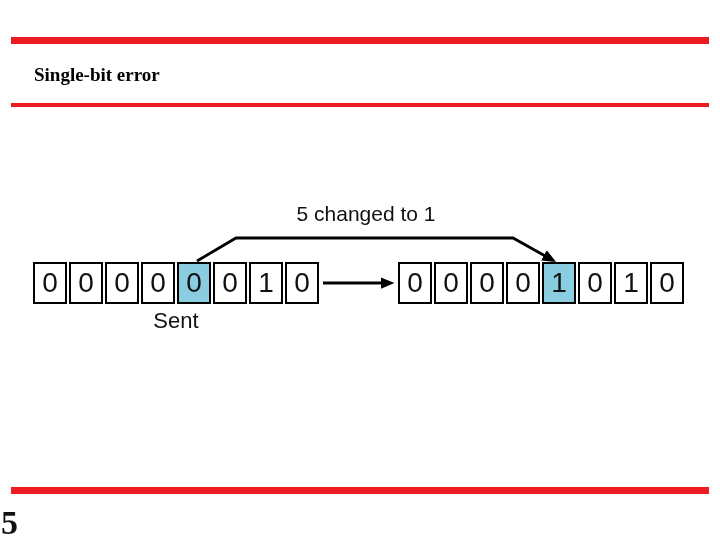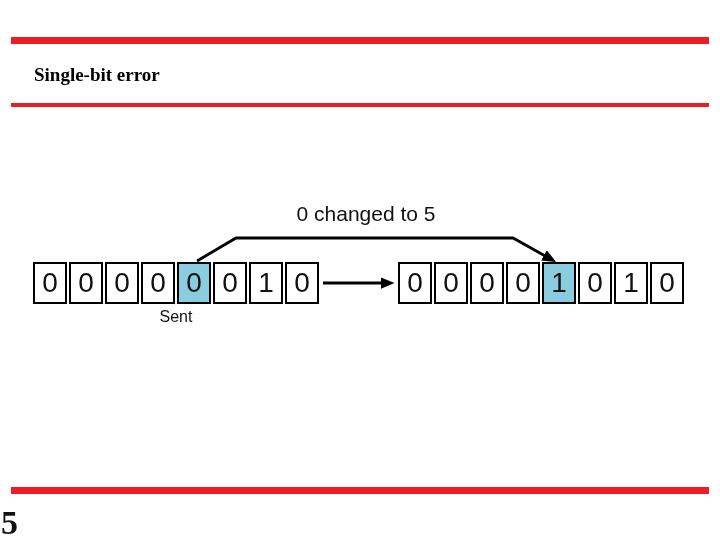--- a/index.html
+++ b/index.html
@@ -53,21 +53,21 @@
     box-sizing:content-box;
     width:30px;height:38px;
     border:2px solid #000;
     background:#fff;
     display:flex;align-items:center;justify-content:center;
     font-size:28px;line-height:1;color:#111;
   }
   .cell.highlight{background:var(--highlight-cyan,#8BCDE0);}
   .block-label{
     margin-top:4px;width:100%;
-    text-align:center;font-size:16px;color:#111;
+    text-align:center;font-size:22px;color:#111;
   }
 
   .page-number{
     position:absolute;left:1px;top:504px;
     font-family:"Liberation Serif","DejaVu Serif",serif;
     font-weight:bold;font-size:34px;color:#111;
   }
 </style>
 </head>
 <body>
@@ -75,21 +75,21 @@
 <div class="slide">
 
   <div class="bar bar-top"></div>
 
   <div class="title-row">
     <span class="fig-title">Single-bit error</span>
   </div>
 
   <div class="bar bar-under-title"></div>
 
-  <div class="annotation">0 changed to 5</div>
+  <div class="annotation">5 changed to 1</div>
 
   <svg class="arrows" width="720" height="540" viewBox="0 0 720 540" aria-hidden="true">
     <defs>
       <marker id="arrowhead" viewBox="0 0 12 10" refX="3" refY="5" markerWidth="14" markerHeight="12" markerUnits="userSpaceOnUse" orient="auto">
         <path d="M0,0 L12,5 L0,10 Z" fill="#000"></path>
       </marker>
     </defs>
     <path d="M197,261 L236,238 L513,238 L547,257" fill="none" stroke="#000" stroke-width="2.8" stroke-linejoin="miter" marker-end="url(#arrowhead)"></path>
     <line x1="323" y1="283" x2="384" y2="283" stroke="#000" stroke-width="2.8" marker-end="url(#arrowhead)"></line>
   </svg>

